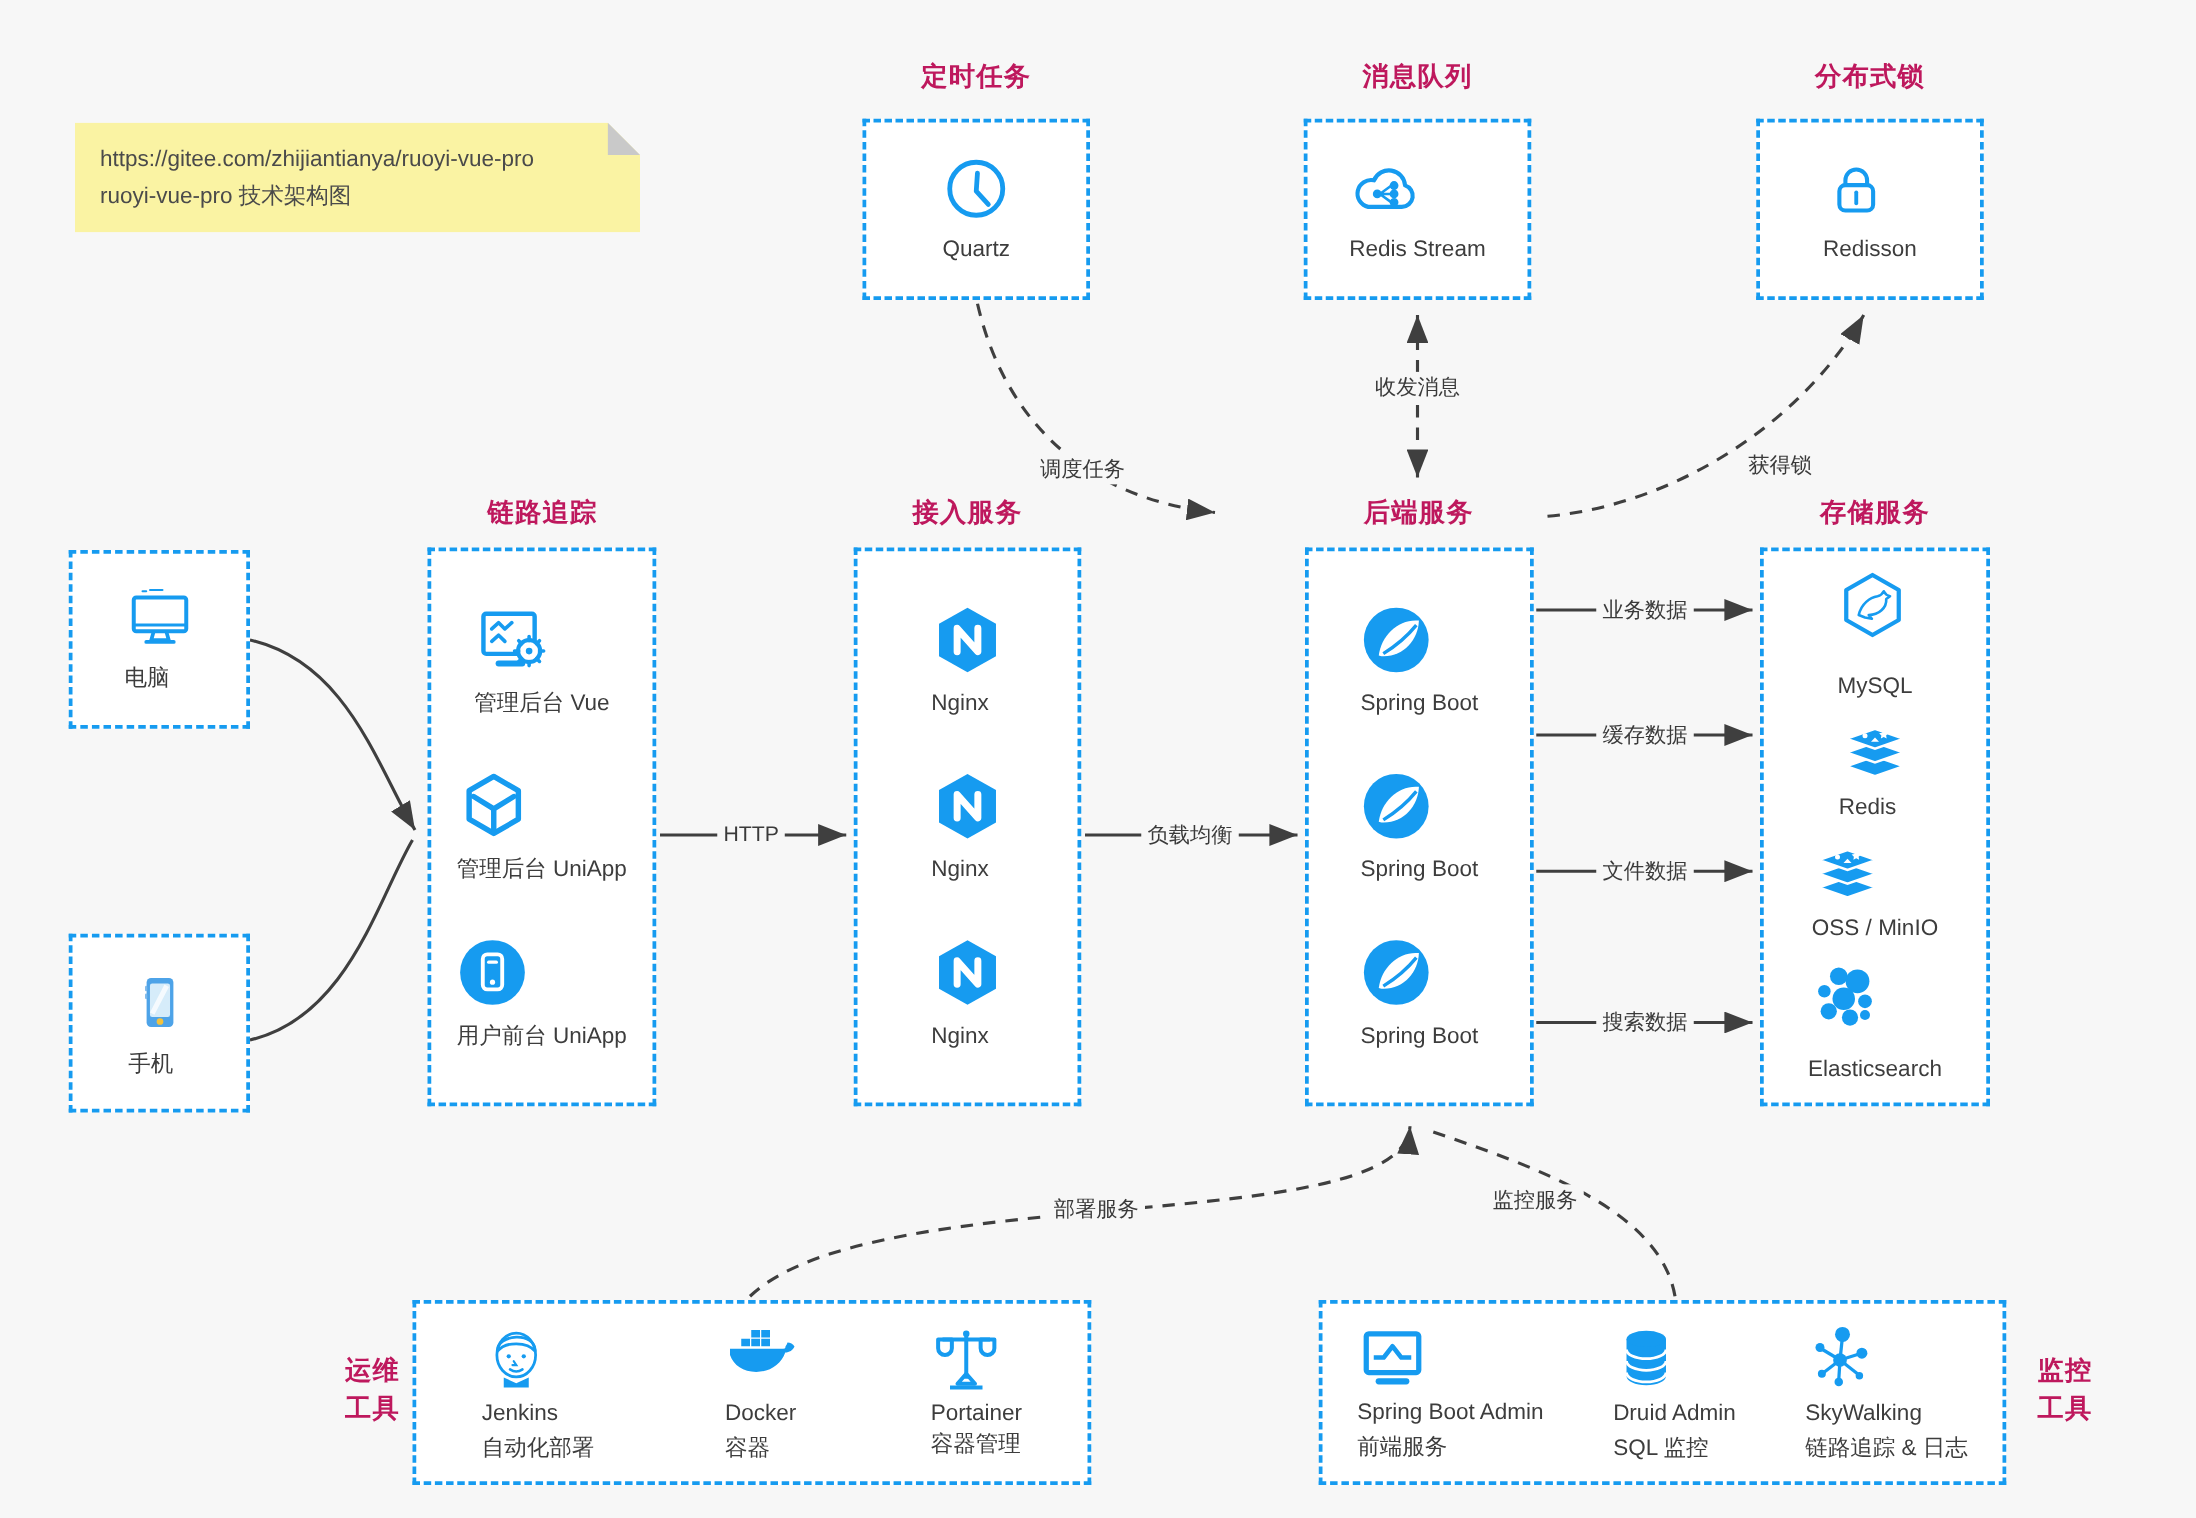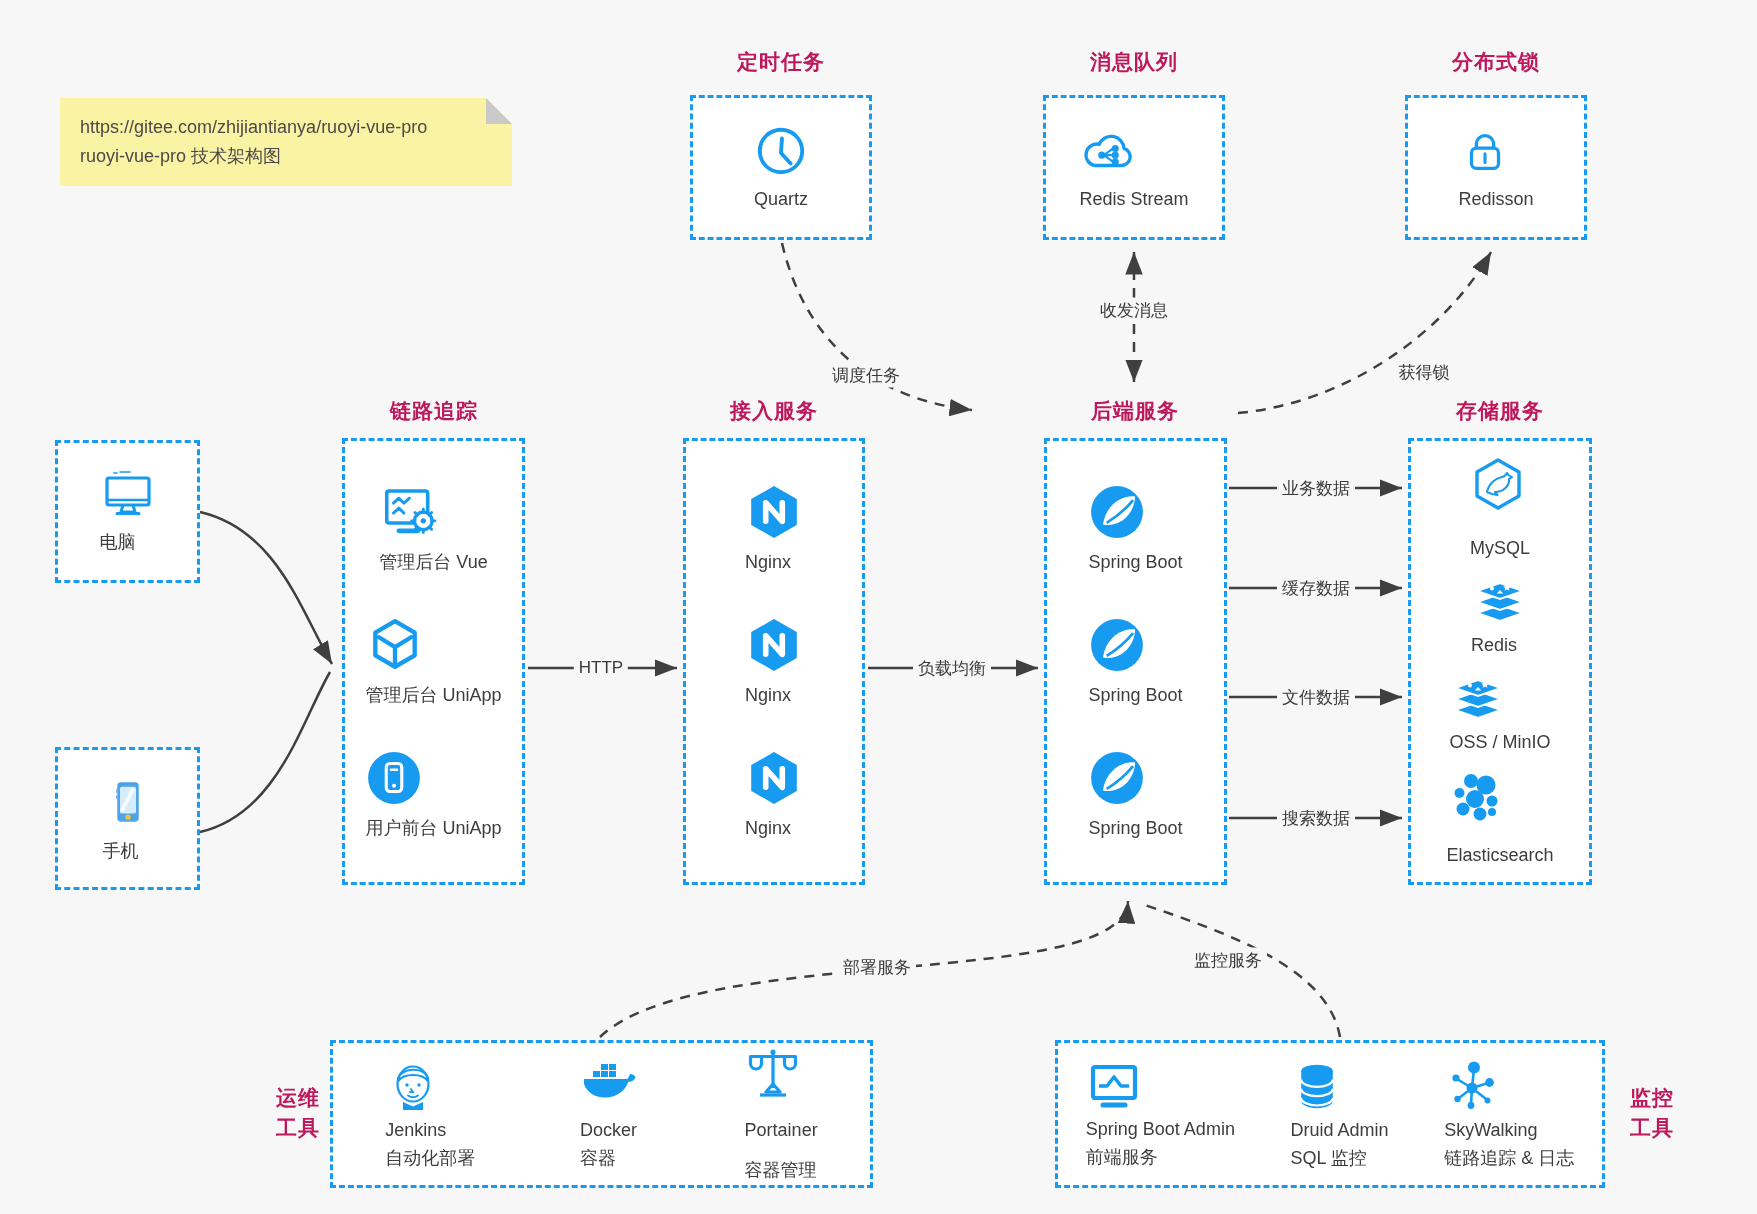--- a/index.html
+++ b/index.html
@@ -292,21 +292,21 @@
             <rect x="29" y="13" width="7" height="6"></rect>
           <rect x="21" y="6" width="7" height="6"></rect>
             <rect x="29" y="6" width="7" height="6"></rect>
           <path d="M4 21 h42 c1.8-1 3.4-2.8 4-5 c2.2 0 4.4 1.2 5.6 3.2 c-1.2 3-4.2 4.8-7.4 4.8 c-3.4 9.5-12 15.5-23.2 15.5 c-10.5 0-18-5.2-21-13.5 z"></path>
         </g>
         <circle cx="47" cy="19.5" r="1.4" fill="#ffffff"></circle>
       </svg>
       <div class="cap">Docker</div>
       <div class="cap">容器</div>
     </div>
-    <div class="item" style="gap:16px">
+    <div class="item" style="gap:1px">
       <svg class="ic" width="56" height="56" viewBox="0 0 56 56">
         <g fill="none" stroke="#169bf0" stroke-width="3.2" stroke-linejoin="round">
           <line x1="28" y1="6" x2="28" y2="42"></line>
           <line x1="9" y1="10.5" x2="47" y2="10.5"></line>
           <path d="M5.5 10.5 h11 v7 a5.5 5.5 0 0 1 -11 0 z"></path>
           <path d="M39.5 10.5 h11 v7 a5.5 5.5 0 0 1 -11 0 z"></path>
           <path d="M28 38 l-7 8 h14 z"></path>
           <line x1="15" y1="49" x2="41" y2="49"></line>
         </g>
         <circle cx="28" cy="6" r="2.6" fill="#169bf0"></circle>

